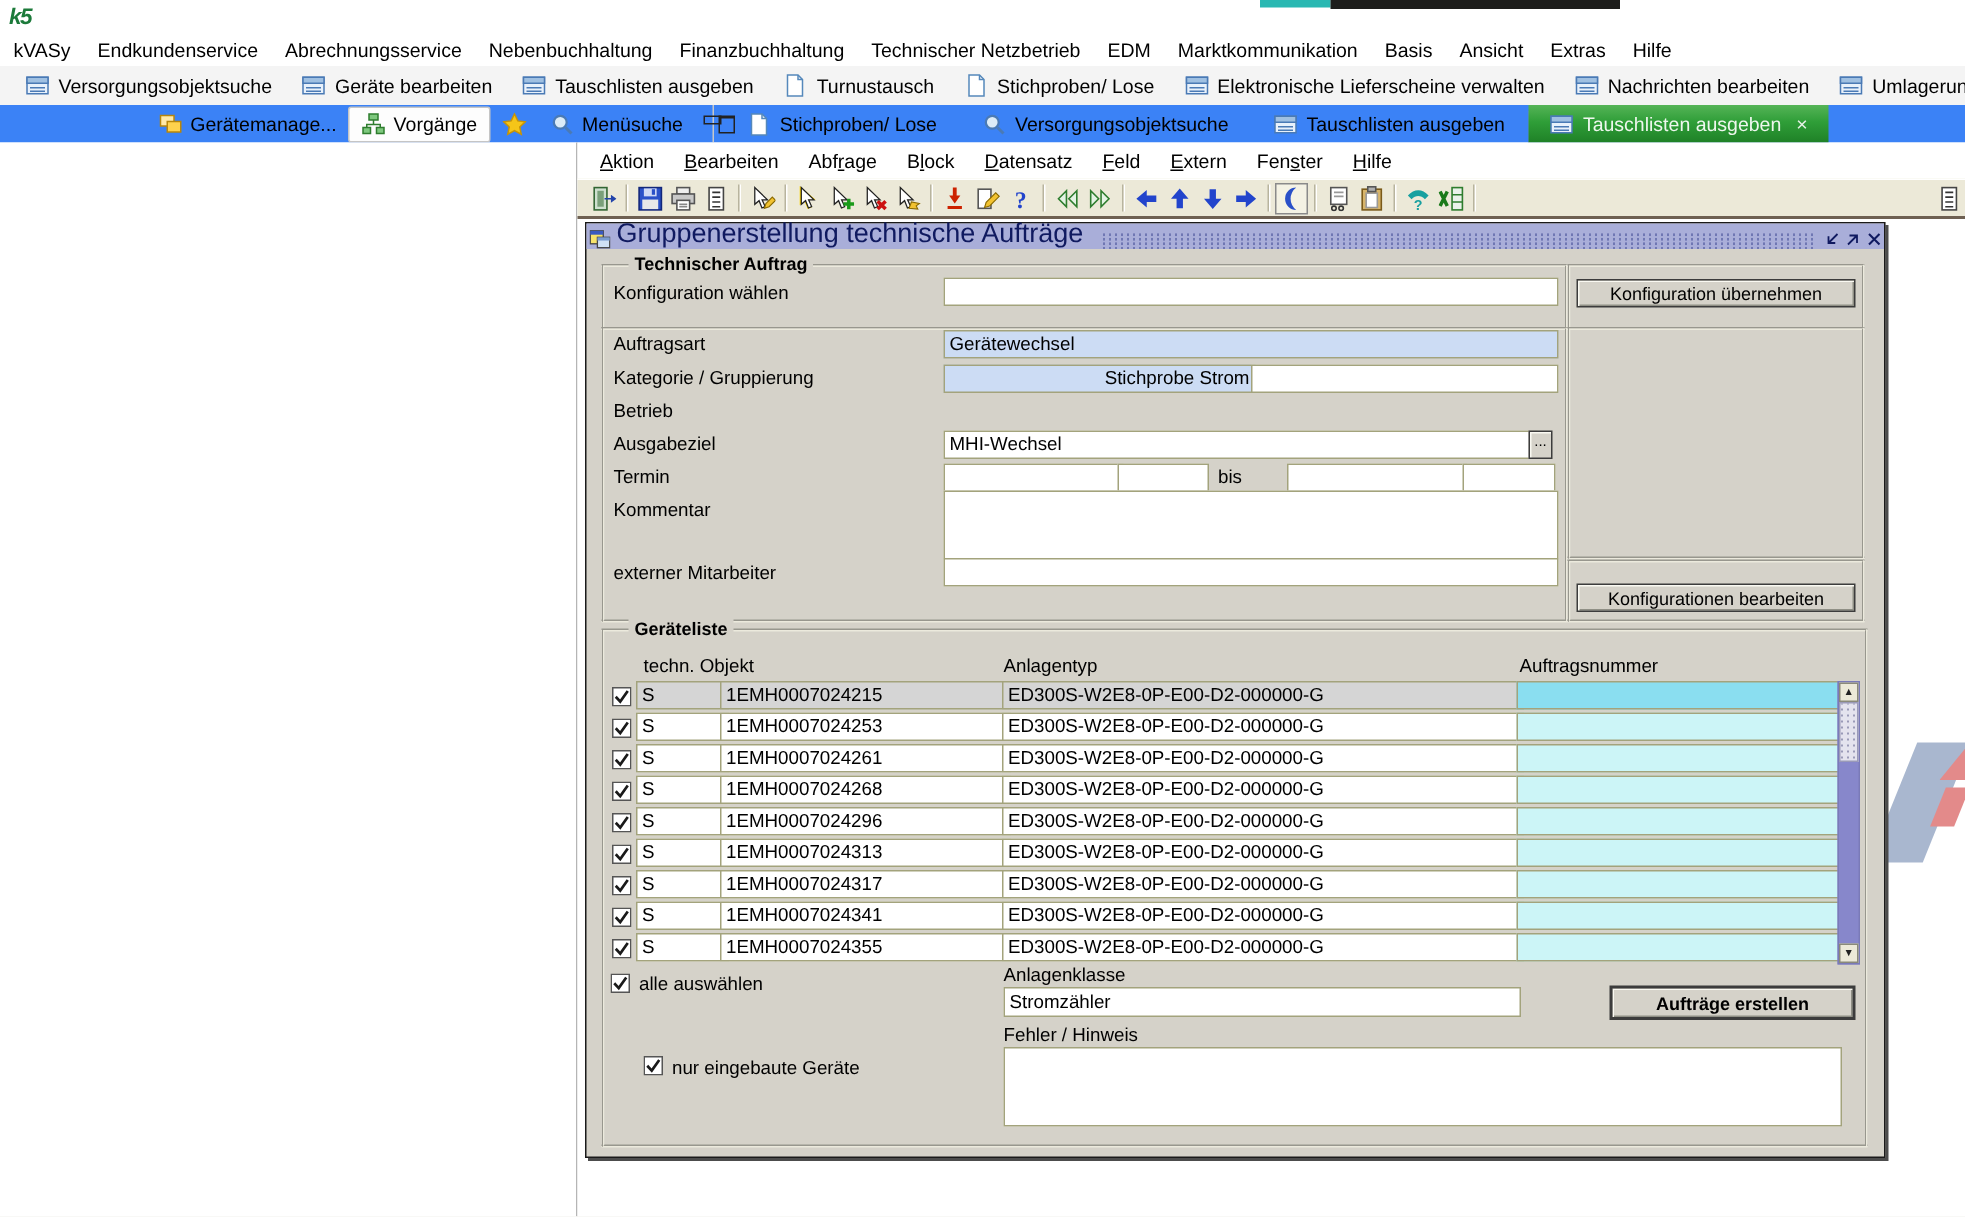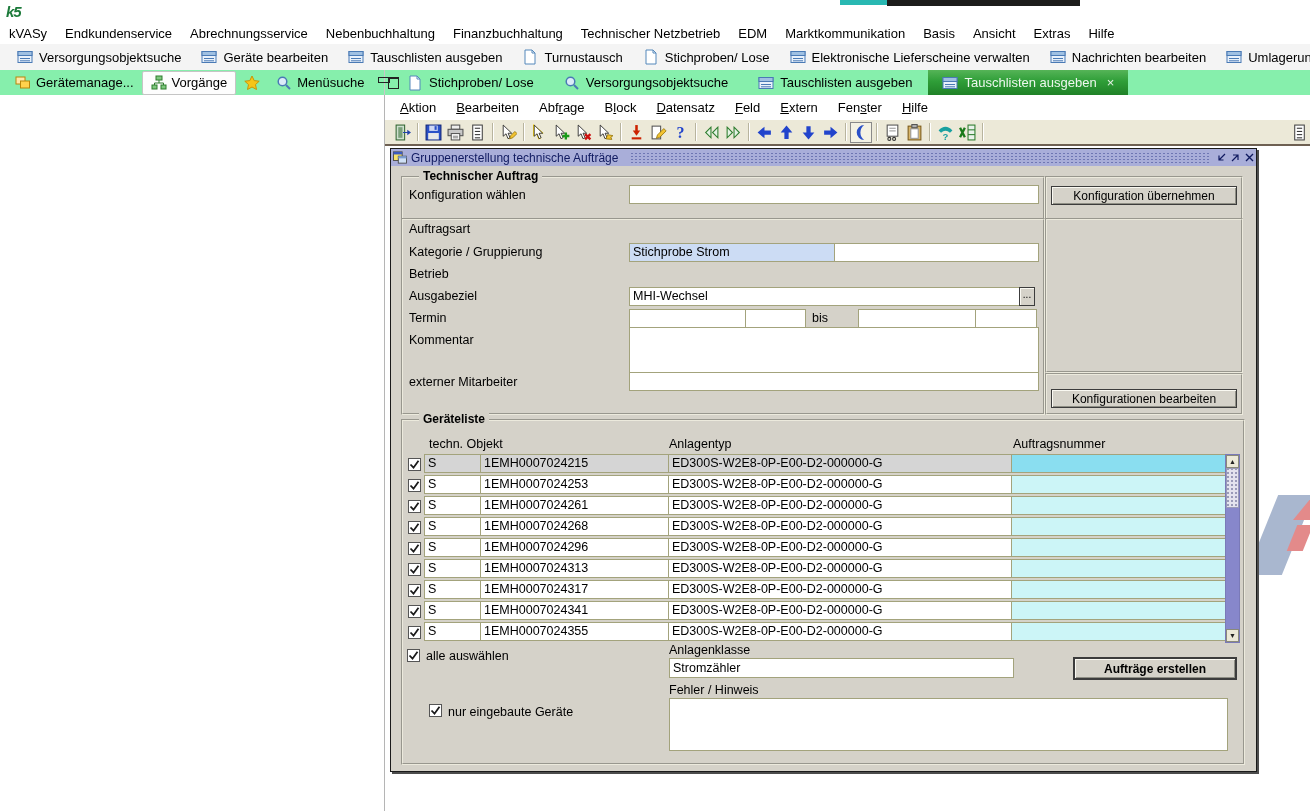--- a/index.html
+++ b/index.html
@@ -21,22 +21,22 @@
   
   .favbar{position:absolute;left:0;top:44px;width:100%;height:26px;background:#f4f4f4;
     border-bottom:1px solid #e0e0e0;display:flex;align-items:center;font-size:13px;overflow:hidden;}
   .handle{width:5px;height:18px;margin:0 4px 0 3px;
     background-image:radial-gradient(#9a9a9a 1px, transparent 1.1px);background-size:4px 4px;}
   .fav-item{display:flex;align-items:center;gap:6px;padding:0 10px;white-space:nowrap;cursor:default;}
   .icon16{width:16px;height:16px;display:inline-block;flex:0 0 16px;}
   .icon16 svg{width:16px;height:16px;display:block;}
 
   
-  .navbar{position:absolute;left:0;top:70px;width:100%;height:25px;background:#86efac;
-    display:flex;align-items:center;font-size:13px;}
+  .navbar{position:absolute;left:0;top:70px;width:100%;height:25px;background:#3b82f6;
+    display:flex;align-items:center;font-size:13px;justify-content:center;}
   .nav-left{width:384px;height:100%;display:flex;align-items:center;flex:0 0 384px;
     border-right:1px solid #c8c8c8;}
   .nav-item{display:flex;align-items:center;gap:5px;padding:0 8px;height:22px;white-space:nowrap;cursor:default;}
   .nav-item.raised{background:#fdfdfd;border:1px solid #c5c5c5;border-radius:2px;}
   .wglyph{width:13px;height:11px;margin:0 5px;position:relative;cursor:default;}
   .wglyph-min::after{content:"";position:absolute;left:1px;top:0;width:10px;height:4px;border:1px solid #222;}
   .wglyph-max::after{content:"";position:absolute;left:1px;top:0;width:9px;height:9px;border:1px solid #222;border-top:2px solid #222;}
   .nav-tabs{display:flex;align-items:stretch;height:100%;margin-left:8px;gap:2px;}
   .tab{display:flex;align-items:center;gap:6px;padding:0 14px;white-space:nowrap;cursor:default;}
   .tab.active{background:linear-gradient(180deg,#55b457 0%,#2f9e38 45%,#1f8127 100%);
@@ -63,21 +63,21 @@
   
   .wm-blue{position:absolute;left:877px;top:400px;width:36px;height:80px;background:#a9b7cf;transform:skewX(-22deg);}
   .wm-red1{position:absolute;left:908px;top:403px;width:18px;height:22px;background:#e38a8a;
     clip-path:polygon(100% 0,100% 100%,0 100%);}
   .wm-red2{position:absolute;left:907px;top:430px;width:16px;height:26px;background:#e38a8a;transform:skewX(-22deg);}
 
   
   .dialog{position:absolute;left:390px;top:148px;width:867px;height:624px;background:#d5d2c9;
     border:1px solid #1a1a1a;box-shadow:2px 2px 0 #4c4c4c;box-sizing:border-box;font-size:12.5px;}
   .dlg-titlebar{position:absolute;left:0;top:0;width:100%;height:17px;background:#a9aed9;
-    display:flex;align-items:center;color:#101a60;font-size:12px;}
+    display:flex;align-items:flex-end;color:#101a60;font-size:18px;}
   .dlg-icon{width:14px;height:13px;margin:0 4px 0 2px;flex:0 0 14px;}
   .dlg-icon svg{width:14px;height:13px;display:block;}
   .dlg-title{white-space:nowrap;padding-right:8px;}
   .dlg-pattern{flex:1;height:11px;margin:0 4px;
     background-image:radial-gradient(#6f77b3 0.9px, transparent 1px);background-size:4px 3px;}
   .dlg-ctl{width:14px;height:13px;display:flex;align-items:center;justify-content:center;cursor:default;flex:0 0 14px;}
   .dlg-ctl svg{width:11px;height:11px;display:block;}
 
   .groupbox{position:absolute;border:2px groove #eceadd;}
   .sec-label{position:absolute;background:#d5d2c9;padding:0 4px;font-weight:bold;font-size:12px;white-space:nowrap;}
@@ -539,23 +539,24 @@
     <span class="sec-label" style="left:28px;top:20px;">Technischer Auftrag</span>
     <span class="glabel" style="left:18px;top:39px;">Konfiguration wählen</span>
     <div class="field" style="left:238px;top:36px;width:402px;"></div>
     <div class="groupbox" style="left:654px;top:27px;width:194px;height:40px;"></div>
     <div class="btn" style="left:660px;top:37px;width:184px;height:17px;">Konfiguration übernehmen</div>
 
     <div class="groupbox" style="left:10px;top:69px;width:640px;height:193px;"></div>
     <div class="groupbox" style="left:654px;top:69px;width:194px;height:151px;"></div>
 
     <span class="glabel" style="left:18px;top:73px;">Auftragsart</span>
+    <div class="field blue" style="left:238px;top:71px;width:402px;">Gerätewechsel</div>
 
     <span class="glabel" style="left:18px;top:96px;">Kategorie / Gruppierung</span>
-    <div class="field blue" style="left:238px;top:94px;width:200px;">Stichprobe Strom</div>
+    <div class="field blue" style="left:238px;top:94px;width:200px;text-align:right;">Stichprobe Strom</div>
     <div class="field" style="left:443px;top:94px;width:197px;"></div>
 
     <span class="glabel" style="left:18px;top:118px;">Betrieb</span>
 
     <span class="glabel" style="left:18px;top:140px;">Ausgabeziel</span>
     <div class="field" style="left:238px;top:138px;width:388px;">MHI-Wechsel</div>
     <div class="lovbtn" style="left:628px;top:138px;">...</div>
 
     <span class="glabel" style="left:18px;top:162px;">Termin</span>
     <div class="field" style="left:238px;top:160px;width:112px;"></div>

